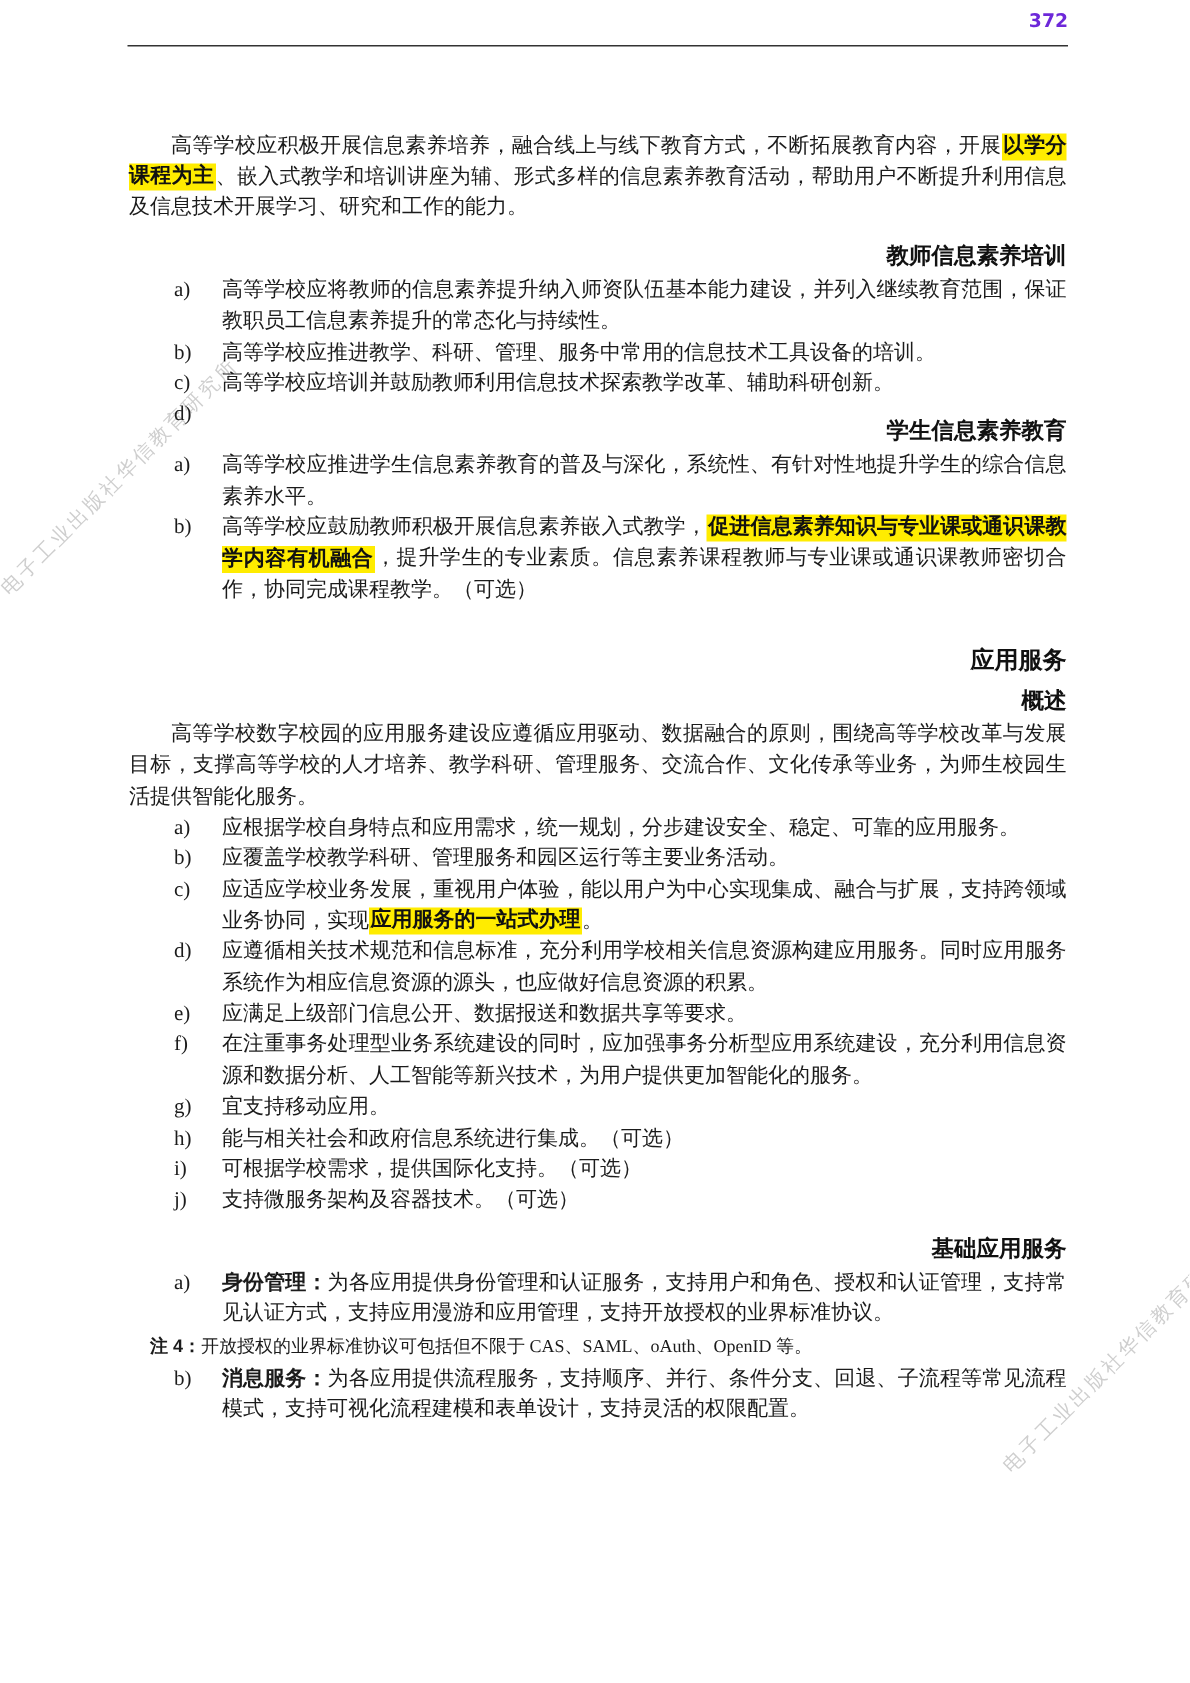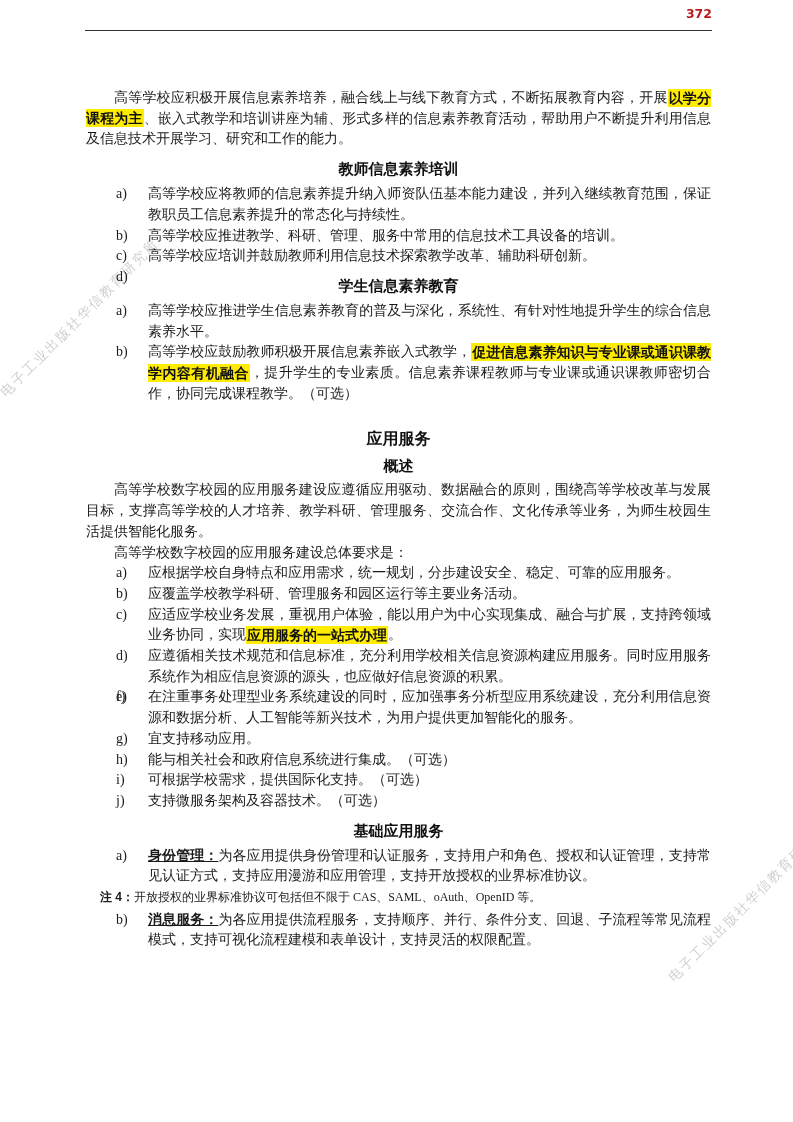--- a/index.html
+++ b/index.html
@@ -7,21 +7,21 @@
     position:relative;
     width:793px;height:1122px;
     background:#ffffff;
     overflow:hidden;
     font-family:"Liberation Serif","DejaVu Serif",serif;
     color:#1b1b1b;
   }
   .pagenum{
     position:absolute;top:6px;right:81px;
     font-family:"DejaVu Sans","Liberation Sans",sans-serif;
-    font-size:12.5px;font-weight:bold;color:#b91c1c;
+    font-size:12.5px;font-weight:bold;color:#6d28d9;
   }
   .rule{
     position:absolute;top:30px;left:85px;width:627px;
     border-top:1.6px solid #333;height:0;
   }
   .wm{
     position:absolute;
     font-family:"Liberation Sans","DejaVu Sans",sans-serif;
     font-size:13.5px;letter-spacing:2px;white-space:nowrap;
     color:#9a9a9a;opacity:.48;z-index:0;pointer-events:none;
@@ -29,29 +29,29 @@
   .wm-left{left:80px;top:318px;transform:translate(-50%,-50%) rotate(-45deg);}
   .wm-right{left:748px;top:903px;transform:translate(-50%,-50%) rotate(-45deg);}
   .content{
     position:absolute;left:86px;top:88px;width:625px;z-index:1;
     font-size:14px;line-height:20.7px;
     text-align:justify;
   }
   .content p{margin:0;}
   .para{text-indent:2em;}
   .h{
-    font-family:Liberation Mono, monospace;
+    font-family:Liberation Sans, sans-serif;
     font-weight:bold;font-size:15px;line-height:19px;
-    margin:11px 0 4px 0;text-align:center;color:#111;
+    margin:11px 0 4px 0;text-align:right;color:#111;
   }
   .h-major{font-size:16px;margin:27px 0 5px 0;}
   .h-sub{margin:8px 0 3px 0;}
   .li{position:relative;padding-left:62px;}
   .li .marker{position:absolute;left:30px;top:0;}
-  .term{font-weight:bold;text-decoration:underline;}
+  .term{font-weight:bold;}
   mark{
     background:#ffec00;color:#111;
     font-weight:bold;padding:1.5px 1px;
   }
   .note{
     font-size:12px;line-height:17.5px;
     margin:2px 0 3px 14px;text-align:left;
   }
   .note .note-label{
     font-weight:bold;
@@ -98,40 +98,40 @@
     </div>
     <div class="li">
       <span class="marker">b)</span>
       <span>高等学校应鼓励教师积极开展信息素养嵌入式教学，</span><mark>促进信息素养知识与专业课或通识课教学内容有机融合</mark><span>，提升学生的专业素质。信息素养课程教师与专业课或通识课教师密切合作，协同完成课程教学。（可选）</span>
     </div>
 
     <h3 class="h h-major">应用服务</h3>
 
     <h3 class="h h-sub">概述</h3>
     <p class="para">高等学校数字校园的应用服务建设应遵循应用驱动、数据融合的原则，围绕高等学校改革与发展目标，支撑高等学校的人才培养、教学科研、管理服务、交流合作、文化传承等业务，为师生校园生活提供智能化服务。</p>
-    <p class="para">高等学校数字校园的应用服务建设总体要求是：</p>
 
     <div class="li">
       <span class="marker">a)</span>
       <span>应根据学校自身特点和应用需求，统一规划，分步建设安全、稳定、可靠的应用服务。</span>
     </div>
     <div class="li">
       <span class="marker">b)</span>
       <span>应覆盖学校教学科研、管理服务和园区运行等主要业务活动。</span>
     </div>
     <div class="li">
       <span class="marker">c)</span>
       <span>应适应学校业务发展，重视用户体验，能以用户为中心实现集成、融合与扩展，支持跨领域业务协同，实现</span><mark>应用服务的一站式办理</mark><span>。</span>
     </div>
     <div class="li">
       <span class="marker">d)</span>
       <span>应遵循相关技术规范和信息标准，充分利用学校相关信息资源构建应用服务。同时应用服务系统作为相应信息资源的源头，也应做好信息资源的积累。</span>
     </div>
     <div class="li">
       <span class="marker">e)</span>
+      <span>应满足上级部门信息公开、数据报送和数据共享等要求。</span>
     </div>
     <div class="li">
       <span class="marker">f)</span>
       <span>在注重事务处理型业务系统建设的同时，应加强事务分析型应用系统建设，充分利用信息资源和数据分析、人工智能等新兴技术，为用户提供更加智能化的服务。</span>
     </div>
     <div class="li">
       <span class="marker">g)</span>
       <span>宜支持移动应用。</span>
     </div>
     <div class="li">

